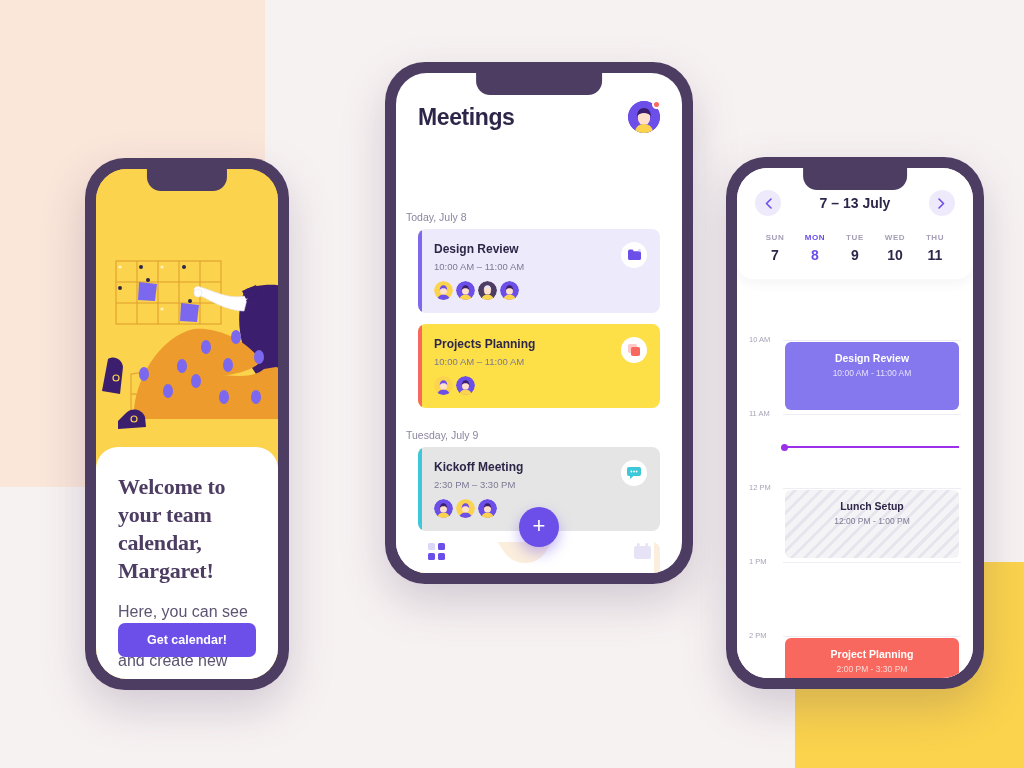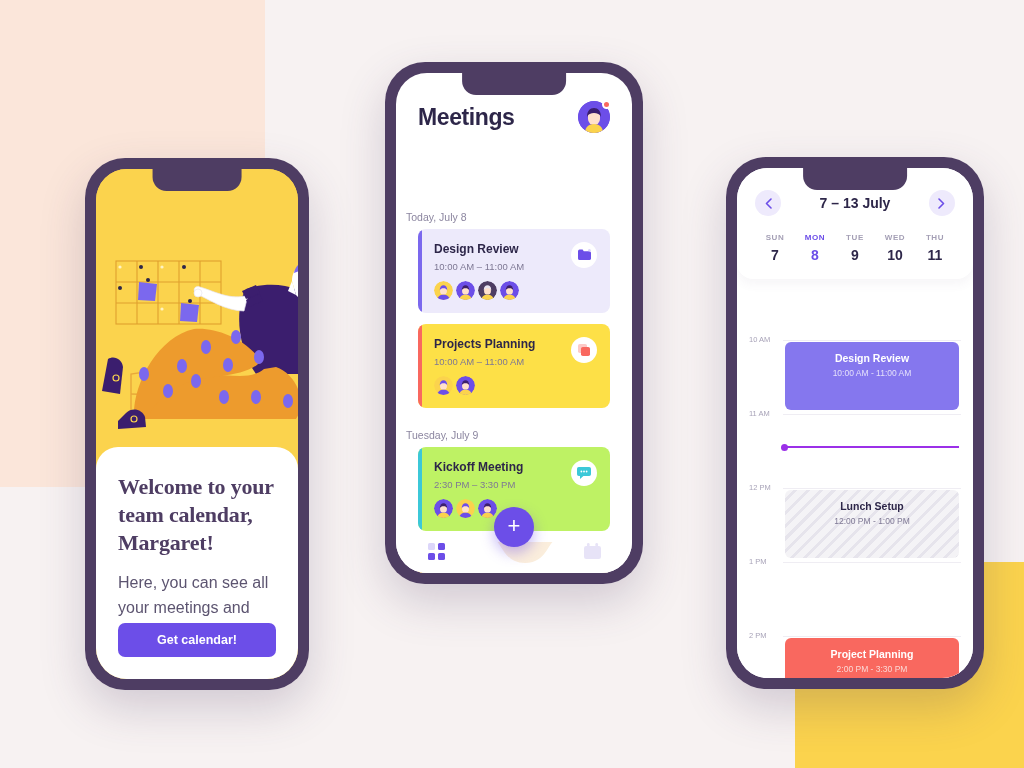--- a/index.html
+++ b/index.html
@@ -57,21 +57,21 @@
     height: 22px;
     background: #4E3D63;
     border-bottom-left-radius: 14px;
     border-bottom-right-radius: 14px;
     z-index: 40;
   }
 
   
   #phone-left {
     left: 85px; top: 158px;
-    width: 224px; height: 532px;
+    width: 204px; height: 532px;
   }
   #phone-left .phone-screen { background: #FBD34D; }
 
   .illus {
     position: absolute;
     left: 0; top: 0; right: 0;
     height: 300px;
     overflow: hidden;
   }
   .onboard-card {
@@ -107,21 +107,21 @@
     color: #fff;
     font-size: 12.5px;
     font-weight: bold;
     font-family: "Liberation Sans", sans-serif;
     cursor: pointer;
   }
 
   
   #phone-mid {
     left: 385px; top: 62px;
-    width: 258px; height: 522px;
+    width: 308px; height: 522px;
   }
   .mid-head {
     padding: 28px 22px 0 22px;
     display: flex;
     align-items: center;
     justify-content: space-between;
   }
   .mid-title {
     font-size: 23px;
     font-weight: bold;
@@ -515,21 +515,21 @@
                 </svg></span>
             </div>
             <div class="mcard-icon">
               <svg width="13" height="12" viewBox="0 0 13 12">
                 <rect x="0" y="0" width="9" height="9" rx="1.8" fill="#F9685F" opacity="0.35"></rect>
                 <rect x="3" y="3" width="9" height="9" rx="1.8" fill="#F9685F"></rect>
               </svg>
             </div>
           </div>
           <div class="day-label">Tuesday, July 9</div>
-          <div class="mcard" style="background: #bef264;">
+          <div class="mcard" style="background: #e5e5e5;">
             <span class="stripe" style="background:#3CC8D8"></span>
             <div class="mcard-title">Kickoff Meeting</div>
             <div class="mcard-time">2:30 PM – 3:30 PM</div>
             <div class="mcard-avatars">
               <span class="av"><svg viewBox="0 0 20 20" width="19" height="19">
                   <circle cx="10" cy="10" r="10" fill="#6C4EE8"></circle>
                   <path d="M10 5.5a3.6 3.6 0 0 1 3.6 3.6v1.6a3.6 3.6 0 0 1-7.2 0V9.1A3.6 3.6 0 0 1 10 5.5z" fill="#FFE0CC"></path>
                   <path d="M6 10c0-3.6 1.8-5.4 4-5.4s4 1.8 4 5.4c-.6-1.8-2.2-2.4-4-2.4s-3.4.6-4 2.4z" fill="#3B1E6E"></path>
                   <path d="M3.5 20c0-3.6 2.6-5.6 6.5-5.6s6.5 2 6.5 5.6z" fill="#FBD34D"></path>
                 </svg></span>

